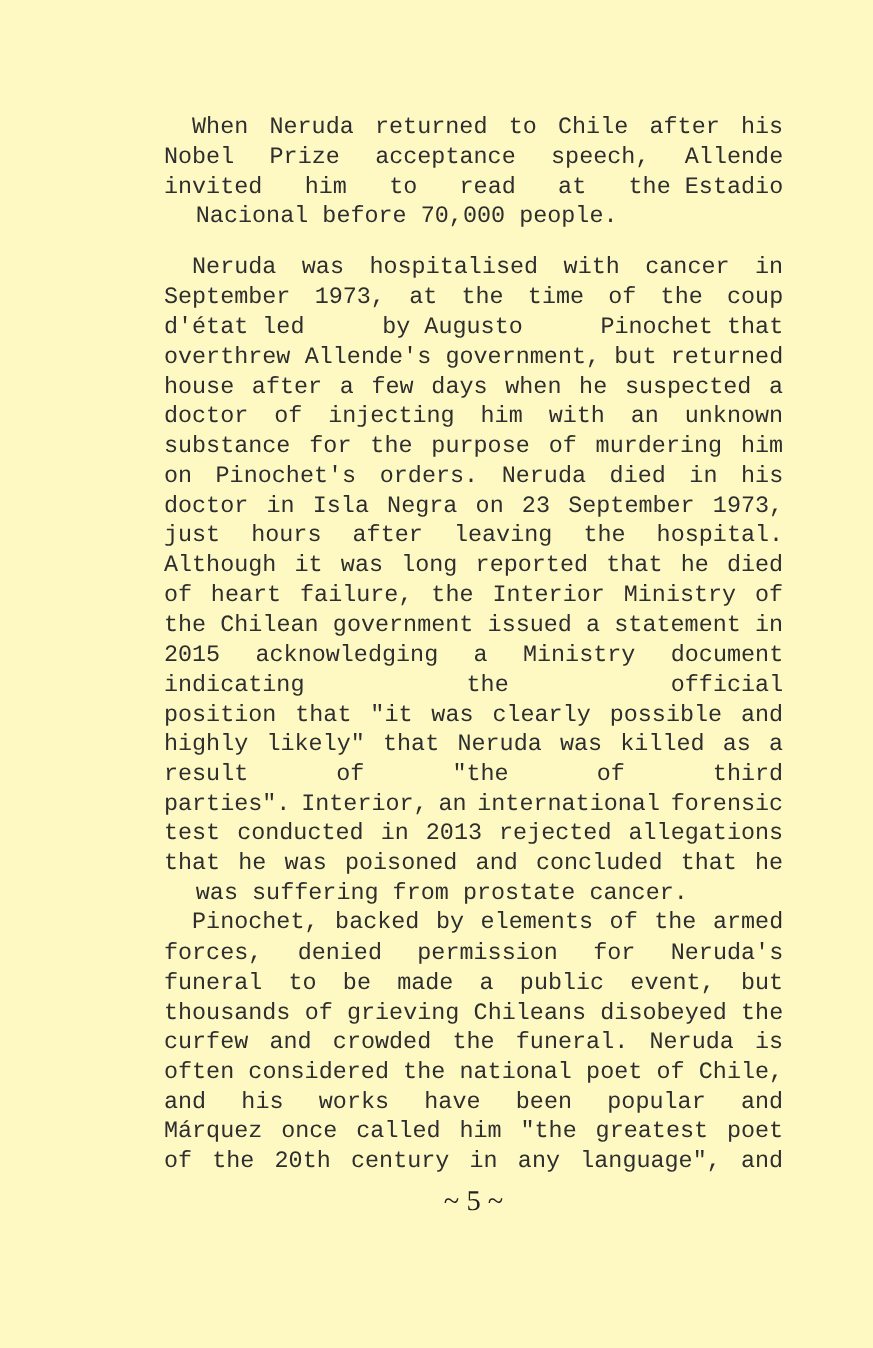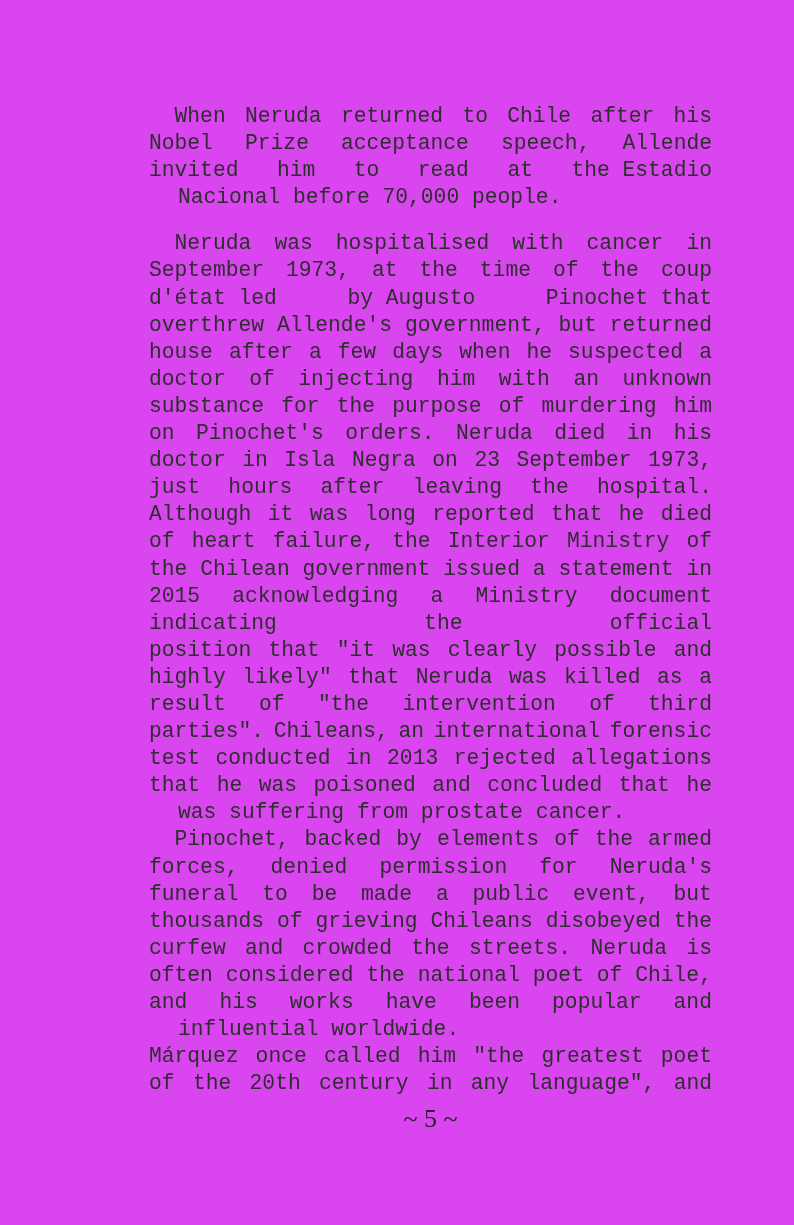--- a/index.html
+++ b/index.html
@@ -1,20 +1,20 @@
 <!DOCTYPE html>
 <html><head>
 <meta charset="utf-8">
 <style>
   html,body{margin:0;padding:0;background:#ffffff;}
   #page{
     position:relative;
     width:794px;
     height:1225px;
-    background:#d946ef;
+    background:#fef9c3;
     overflow:hidden;
     font-family:"Liberation Mono","DejaVu Sans Mono",monospace;
     color:#2e2e2e;
   }
   #text-block{
     position:absolute;
     left:149px;
     top:103px;
     width:563px;
     font-size:21.3px;
@@ -222,27 +222,26 @@
           <span>Neruda</span>
           <span>was</span>
           <span>killed</span>
           <span>as</span>
           <span>a</span>
         </div>
         <div class="line just">
           <span>result</span>
           <span>of</span>
           <span>"the</span>
-          <span>intervention</span>
           <span>of</span>
           <span>third</span>
         </div>
         <div class="line just">
           <span>parties".</span>
-          <span>Chileans,</span>
+          <span>Interior,</span>
           <span>an</span>
           <span>international</span>
           <span>forensic</span>
         </div>
         <div class="line just">
           <span>test</span>
           <span>conducted</span>
           <span>in</span>
           <span>2013</span>
           <span>rejected</span>
@@ -293,21 +292,21 @@
           <span>grieving</span>
           <span>Chileans</span>
           <span>disobeyed</span>
           <span>the</span>
         </div>
         <div class="line just">
           <span>curfew</span>
           <span>and</span>
           <span>crowded</span>
           <span>the</span>
-          <span>streets.</span>
+          <span>funeral.</span>
           <span>Neruda</span>
           <span>is</span>
         </div>
         <div class="line just">
           <span>often</span>
           <span>considered</span>
           <span>the</span>
           <span>national</span>
           <span>poet</span>
           <span>of</span>
@@ -315,21 +314,20 @@
         </div>
         <div class="line just">
           <span>and</span>
           <span>his</span>
           <span>works</span>
           <span>have</span>
           <span>been</span>
           <span>popular</span>
           <span>and</span>
         </div>
-        <div class="line left">influential worldwide.</div>
       </div>
       <div class="para">
         <div class="line just">
           <span>Márquez</span>
           <span>once</span>
           <span>called</span>
           <span>him</span>
           <span>"the</span>
           <span>greatest</span>
           <span>poet</span>

